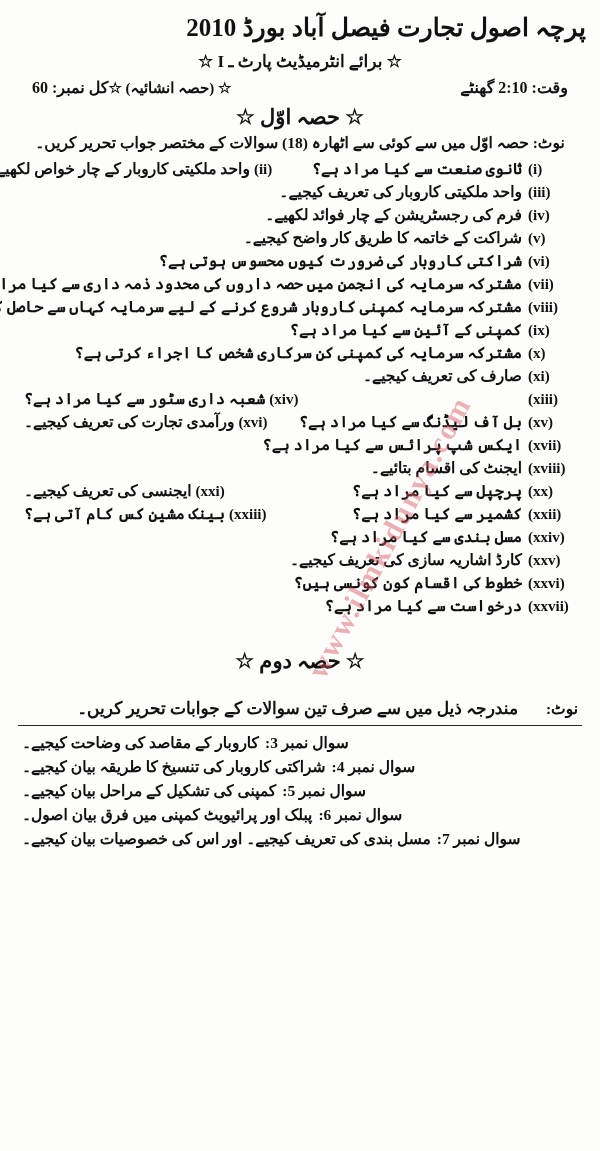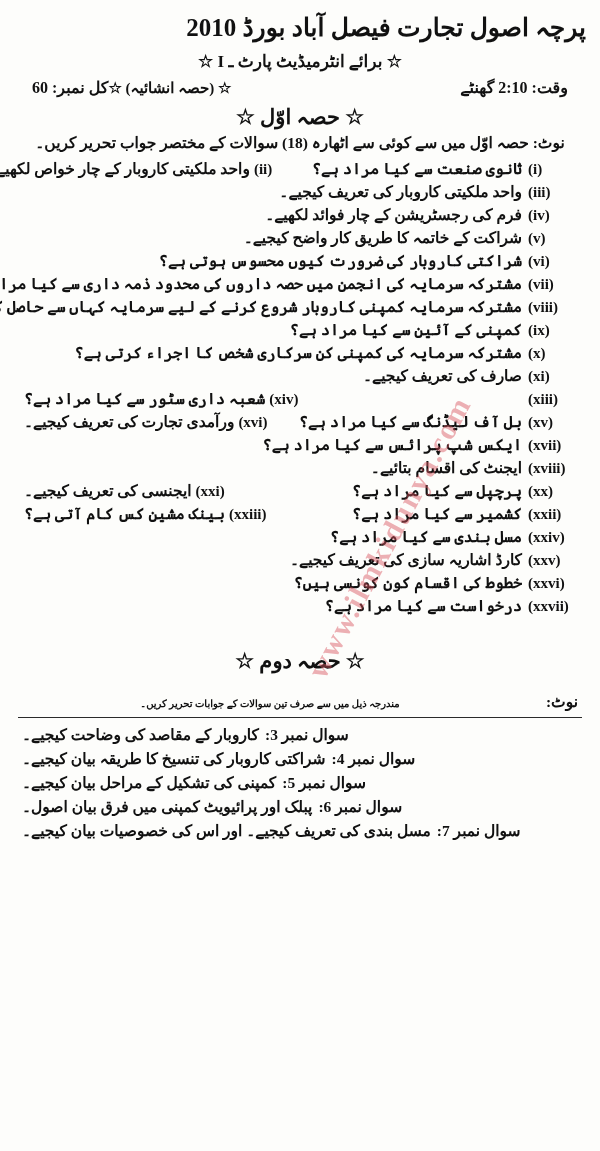--- a/index.html
+++ b/index.html
@@ -189,23 +189,23 @@
   }
   .note-row .nlabel {
     flex: 0 0 60px;
     font-family: "Liberation Serif", serif;
     font-size: 15.5px;
     font-weight: bold;
     text-align: right;
   }
   .note-row .ntext {
     flex: 1 1 auto;
-    text-align: center;
-    font-family: "Liberation Serif", serif;
-    font-size: 10px;
+    text-align: right;
+    font-family: "Liberation Serif", serif;
+    font-size: 17px;
     font-weight: bold;
     margin-top: 20px;
   }
 </style>
 </head>
 <body>
 
 <div class="page">
 
   <div class="watermark">www.ilmkidunya.com</div>

